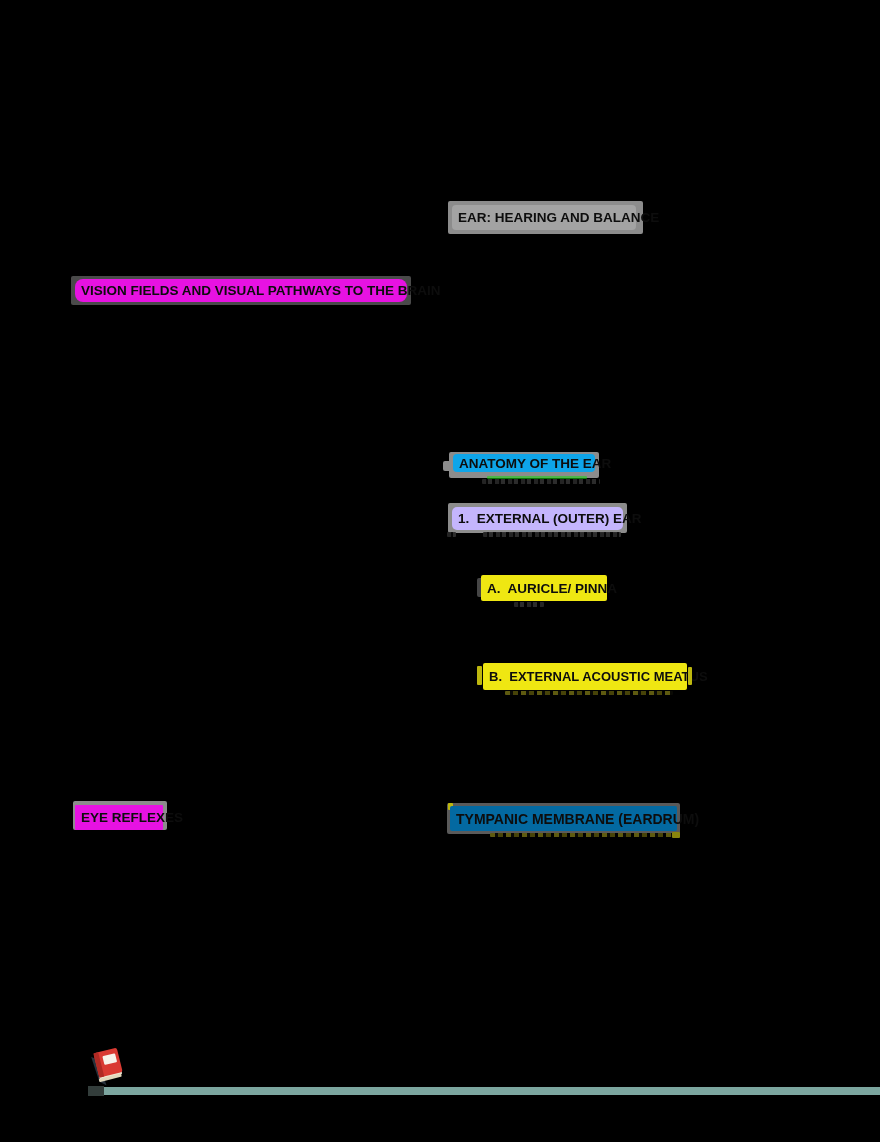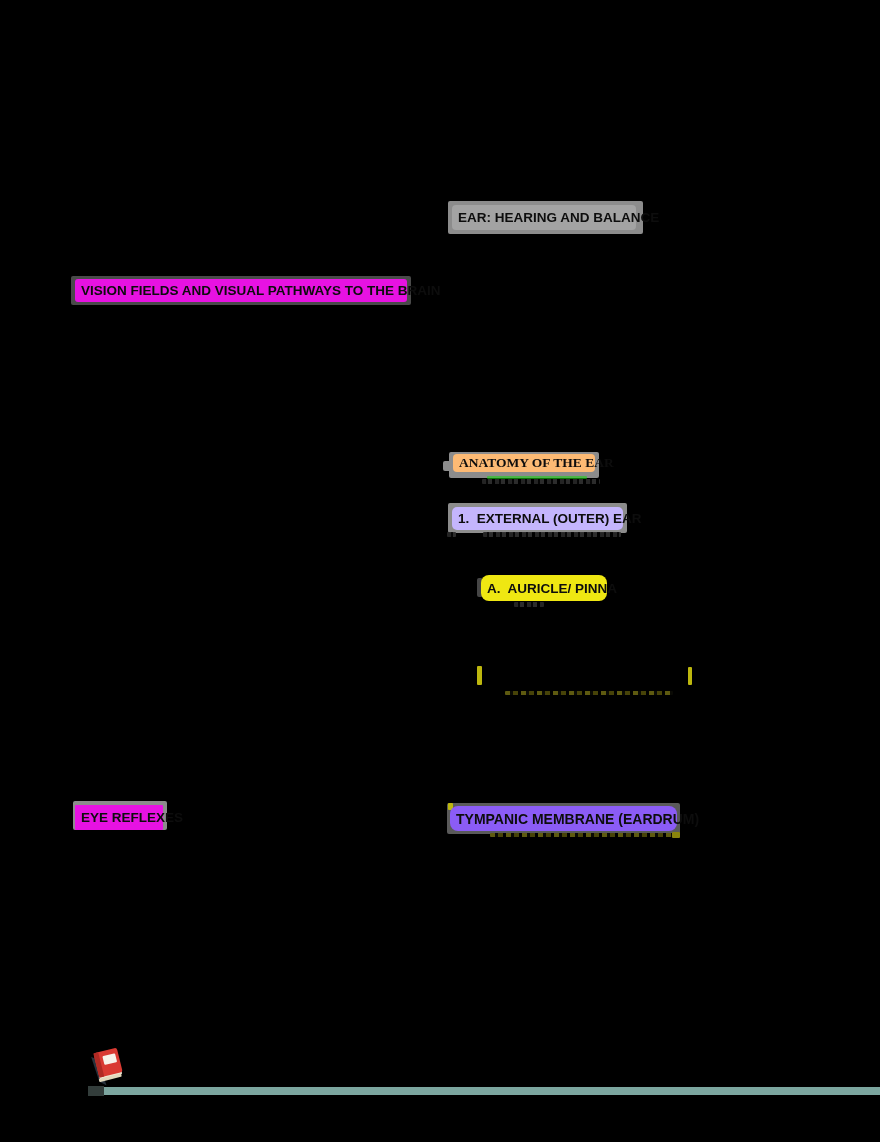--- a/index.html
+++ b/index.html
@@ -20,21 +20,21 @@
     border-radius:4px;
     font-weight:bold;
     color:#0d0d0d;
     white-space:pre;
     padding:0 6px;
     box-sizing:border-box;
   }
   .hl-green{background:#16d90e;}
   .hl-magenta{background:#e712e2;}
   .hl-cyan{background:#3adce8;}
-  .hl-yellow{background:#efe712;border-radius:8px;}
+  .hl-yellow{background:#efe712;border-radius:2px;}
   .fs13{font-size:13px;}
   .fs135{font-size:13.5px;}
   .fs14{font-size:14px;}
   
   .ghost{
     height:5px;border-radius:1px;opacity:.95;
     background:repeating-linear-gradient(90deg,#262626 0 4px,#060606 4px 6px,#2e2e2e 6px 10px,#000 10px 13px);
   }
   .ghost-yellow{
     height:4px;border-radius:1px;
@@ -46,47 +46,48 @@
 </style>
 </head>
 <body>
 
 <div id="page">
 
   <div class="abs backing" style="left:448px;top:201px;width:195px;height:33px;"></div>
   <div class="abs hl hl-green fs135" style="left: 452px; top: 205px; width: 184px; height: 25px; background: #a3a3a3;">EAR: HEARING AND BALANCE</div>
 
   <div class="abs backing-dark" style="left:71px;top:276px;width:340px;height:29px;"></div>
-  <div class="abs hl hl-magenta fs135" style="left: 75px; top: 279px; width: 332px; height: 23px; border-radius: 3px; background: rgb(231, 18, 226);">VISION FIELDS AND VISUAL PATHWAYS TO THE BRAIN</div>
+  <div class="abs hl hl-magenta fs135" style="left: 75px; top: 279px; width: 332px; height: 23px; border-radius: 8px; background: rgb(231, 18, 226);">VISION FIELDS AND VISUAL PATHWAYS TO THE BRAIN</div>
 
   <div class="abs backing" style="left:443px;top:461px;width:10px;height:10px;"></div>
   <div class="abs backing" style="left:449px;top:452px;width:150px;height:26px;"></div>
-  <div class="abs hl hl-green fs135" style="left: 453px; top: 454px; width: 142px; height: 18px; background: #fdba74; font-family: Liberation Serif, serif;">ANATOMY OF THE EAR</div>
+  <div class="abs hl hl-green fs135" style="left: 453px; top: 454px; width: 142px; height: 18px; background: #0ea5e9;">ANATOMY OF THE EAR</div>
   <div class="abs" style="left:487px;top:476px;width:100px;height:3px;background:#16d90e;opacity:.55;border-radius:1px;"></div>
   <div class="abs ghost" style="left:482px;top:479px;width:118px;"></div>
 
   <div class="abs backing" style="left:448px;top:503px;width:179px;height:30px;"></div>
   <div class="abs hl hl-cyan fs135" style="left: 452px; top: 507px; width: 171px; height: 23px; border-radius: 5px; background: #c4b5fd;">1.  EXTERNAL (OUTER) EAR</div>
   <div class="abs ghost" style="left:447px;top:532px;width:9px;"></div>
   <div class="abs ghost" style="left:483px;top:532px;width:138px;"></div>
 
   <div class="abs backing" style="left:477px;top:578px;width:6px;height:19px;opacity:.5;"></div>
   <div class="abs hl hl-yellow fs135" style="left: 481px; top: 575px; width: 126px; height: 26px; background: rgb(239, 231, 18);">A.  AURICLE/ PINNA</div>
   <div class="abs ghost" style="left:514px;top:602px;width:30px;"></div>
 
   <div class="abs nub" style="left:477px;top:666px;width:5px;height:19px;background:#bdb70e;"></div>
+  <div class="abs hl hl-yellow fs13" style="left: 483px; top: 663px; width: 204px; height: 27px; background: rgb(239, 231, 18);">B.  EXTERNAL ACOUSTIC MEATUS</div>
   <div class="abs nub" style="left:688px;top:667px;width:4px;height:18px;background:#bdb70e;"></div>
   <div class="abs ghost-yellow" style="left:505px;top:691px;width:168px;"></div>
 
   <div class="abs backing" style="left:73px;top:801px;width:94px;height:29px;"></div>
   <div class="abs hl hl-magenta fs135" style="left: 75px; top: 805px; width: 88px; height: 25px; border-radius: 1px; background: rgb(231, 18, 226);">EYE REFLEXES</div>
 
   <div class="abs backing-dark" style="left:447px;top:803px;width:233px;height:31px;background:#5a5a5a;"></div>
   <div class="abs nub" style="left:448px;top:803px;width:5px;height:7px;background:#bdb70e;"></div>
-  <div class="abs hl hl-yellow fs14" style="left: 450px; top: 806px; width: 227px; height: 25px; background: #8b5cf6;">TYMPANIC MEMBRANE (EARDRUM)</div>
+  <div class="abs hl hl-yellow fs14" style="left: 450px; top: 806px; width: 227px; height: 25px; background: #0369a1;">TYMPANIC MEMBRANE (EARDRUM)</div>
   <div class="abs ghost-yellow" style="left:490px;top:833px;width:185px;"></div>
   <div class="abs nub" style="left:672px;top:832px;width:8px;height:6px;background:#8a850c;"></div>
 
   <div class="abs" style="left:82px;top:1044px;width:46px;height:46px;">
     <svg width="46" height="46" viewBox="0 0 46 46">
       <g transform="rotate(-14 23 23)">
         <path d="M12 10 L14 36 L20 41 L18 14 Z" fill="#28323c"></path>
         <rect x="15" y="30" width="23" height="4" rx="1" fill="#efe7d2"></rect>
         <rect x="14" y="33" width="23" height="3.4" rx="1" fill="#e2d8bc"></rect>
         <rect x="15" y="7" width="24" height="25" rx="2.5" fill="#d93a32"></rect>

